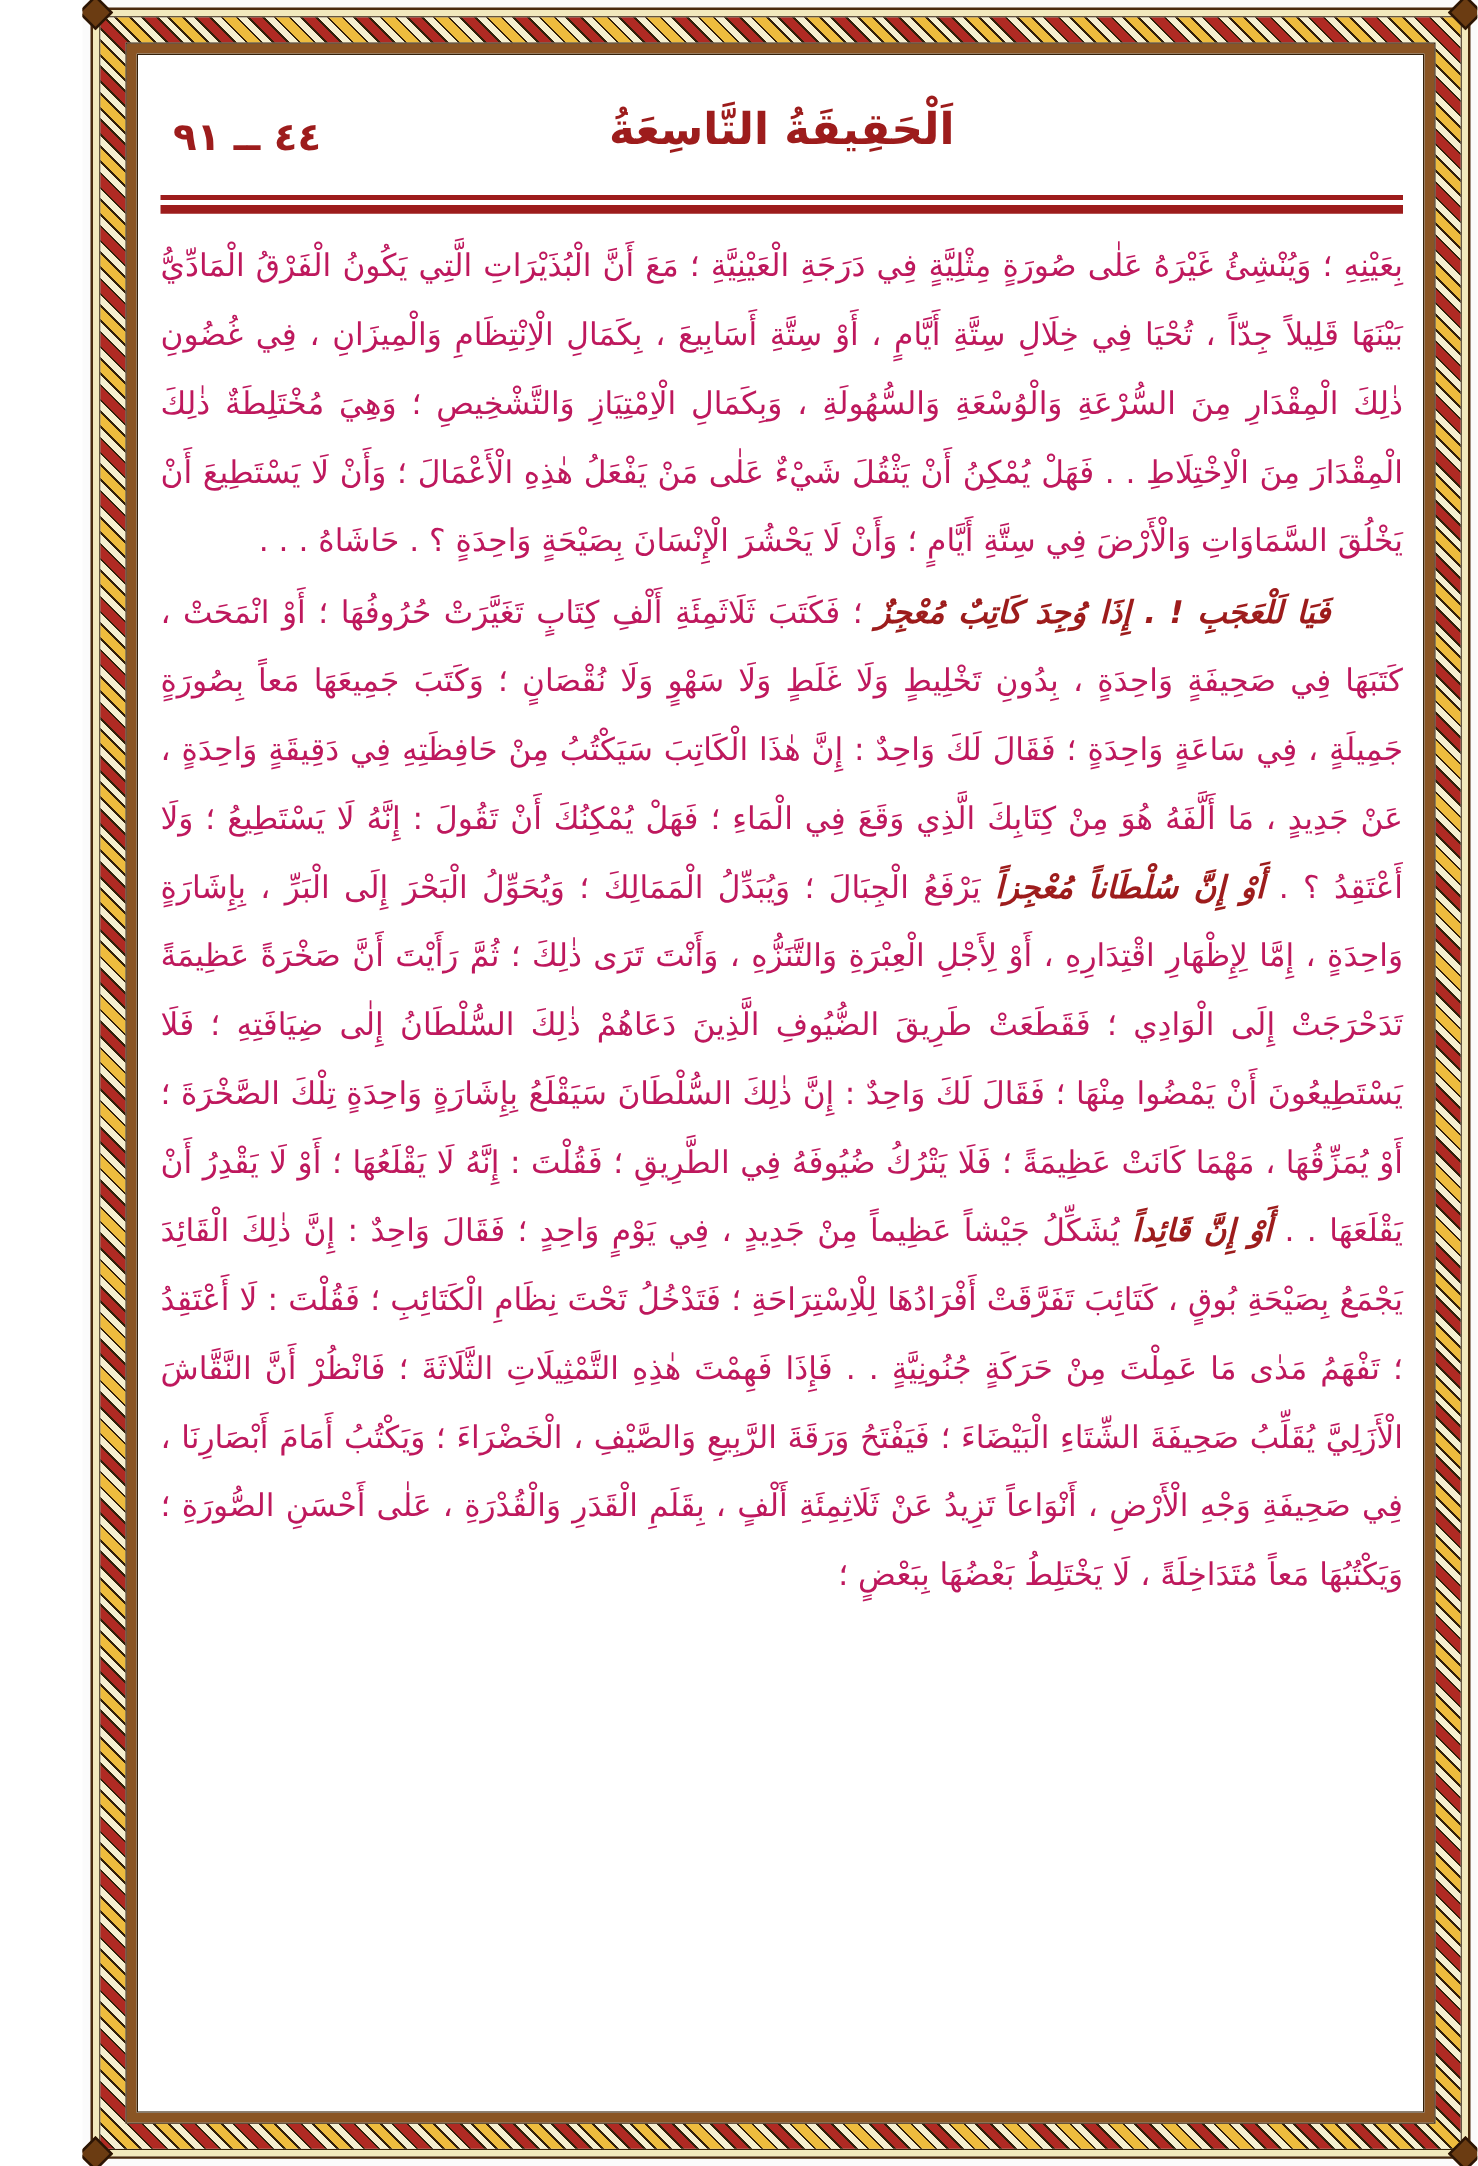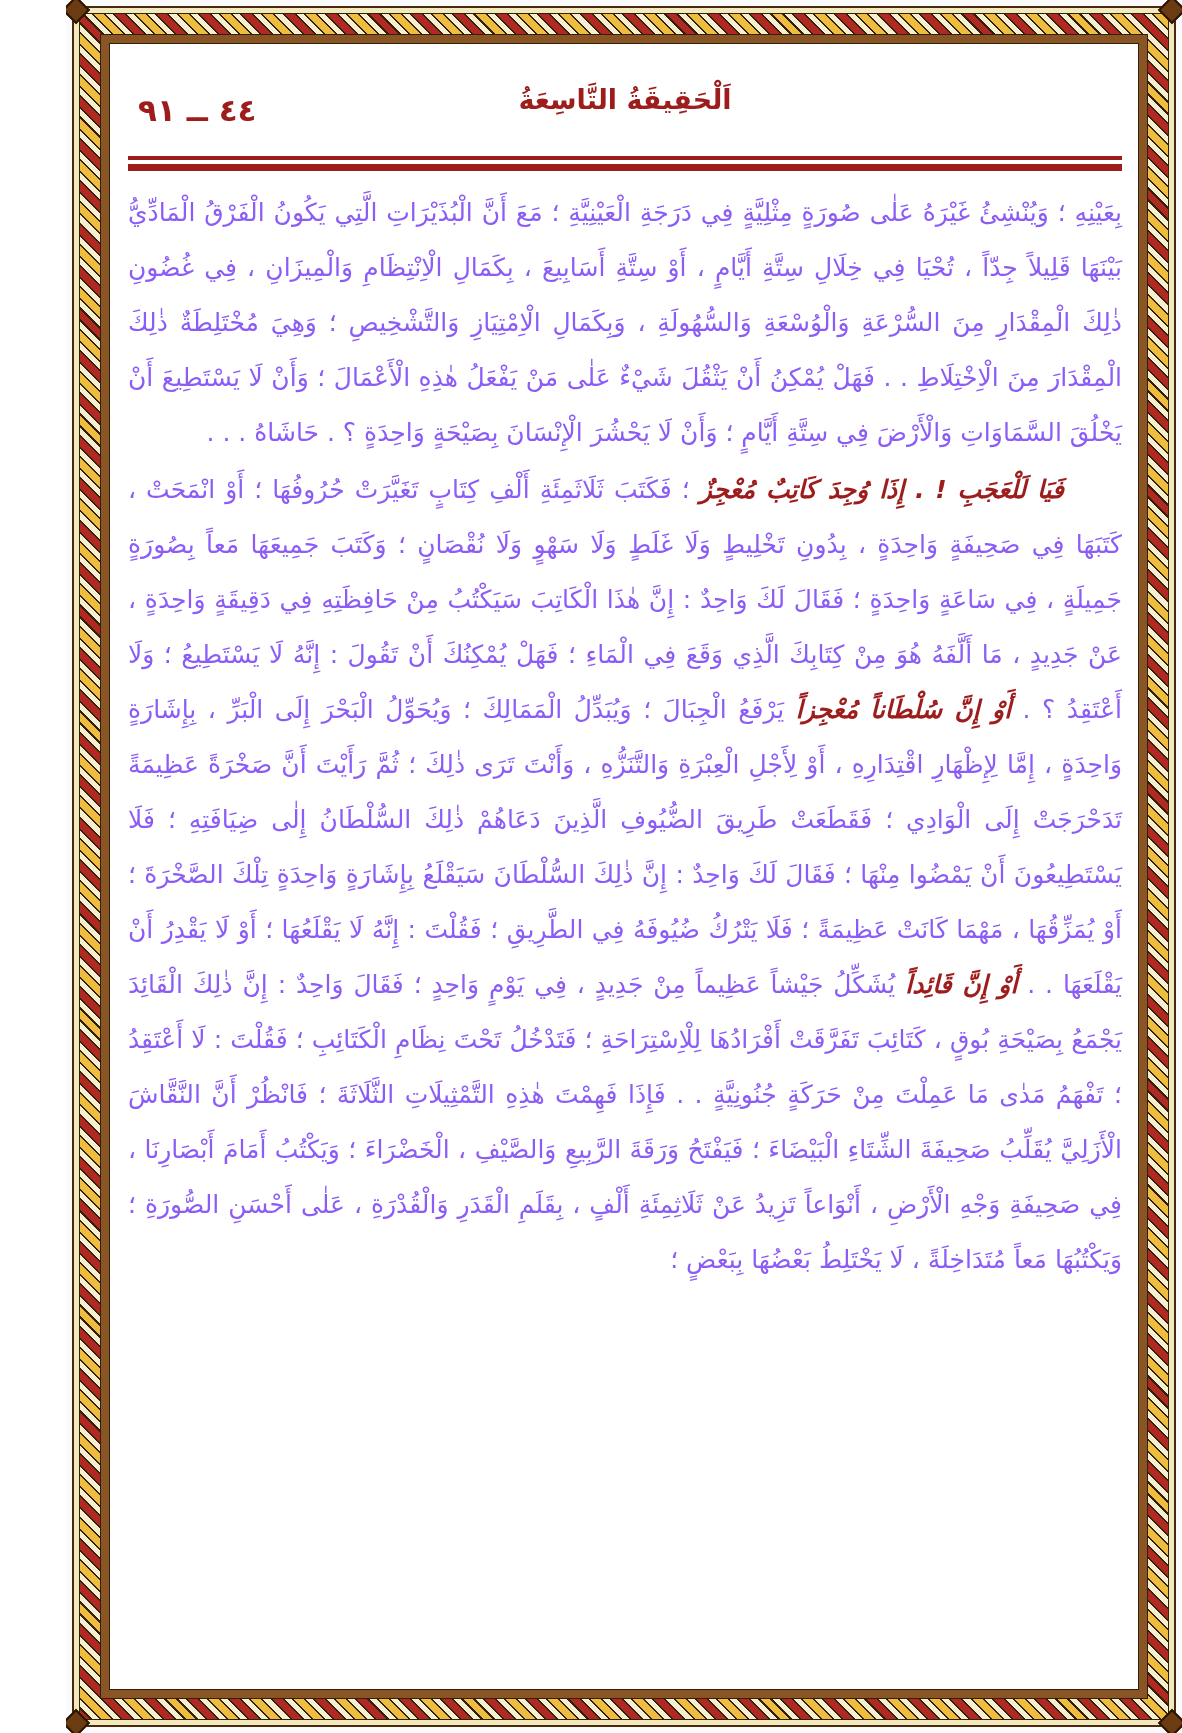--- a/index.html
+++ b/index.html
@@ -34,33 +34,33 @@
     position:relative;height:100%;box-sizing:border-box;
     padding:28px 16px 0 18px;background:#ffffff;color:#141414;
   }
   .header{position:relative;height:74px;}
   .page-range{
     position:absolute;left:10px;top:20px;
     color:#9d1c1c;font-weight:bold;font-size:31px;letter-spacing:2px;
   }
   .doc-title{
     text-align:center;color:#9d1c1c;font-weight:bold;
-    font-size:27px;padding-top:12px;
+    font-size:35px;padding-top:12px;
   }
   .rule-thin{height:4px;background:#9d1c1c;margin-top:10px;}
   .rule-thick{height:7px;background:#9d1c1c;margin-top:4px;}
   .body-text{margin-top:14px;}
   .para{
     margin:0;direction:rtl;text-align:justify;text-justify:inter-word;
     font-size:25px;line-height:55px;color:#141414;
   }
   .para + .para{margin-top:2px;}
   .para.indent{text-indent:58px;}
   .seg-red{color:#9d1c1c;font-weight:bold;font-style:italic;}
-  .seg-normal{color:#8b5cf6;}
+  .seg-normal{color:#be185d;}
 </style>
 </head>
 <body>
 
 <div class="page">
   <div class="frame">
     <div class="corner tl"></div>
     <div class="corner tr"></div>
     <div class="corner bl"></div>
     <div class="corner br"></div>

